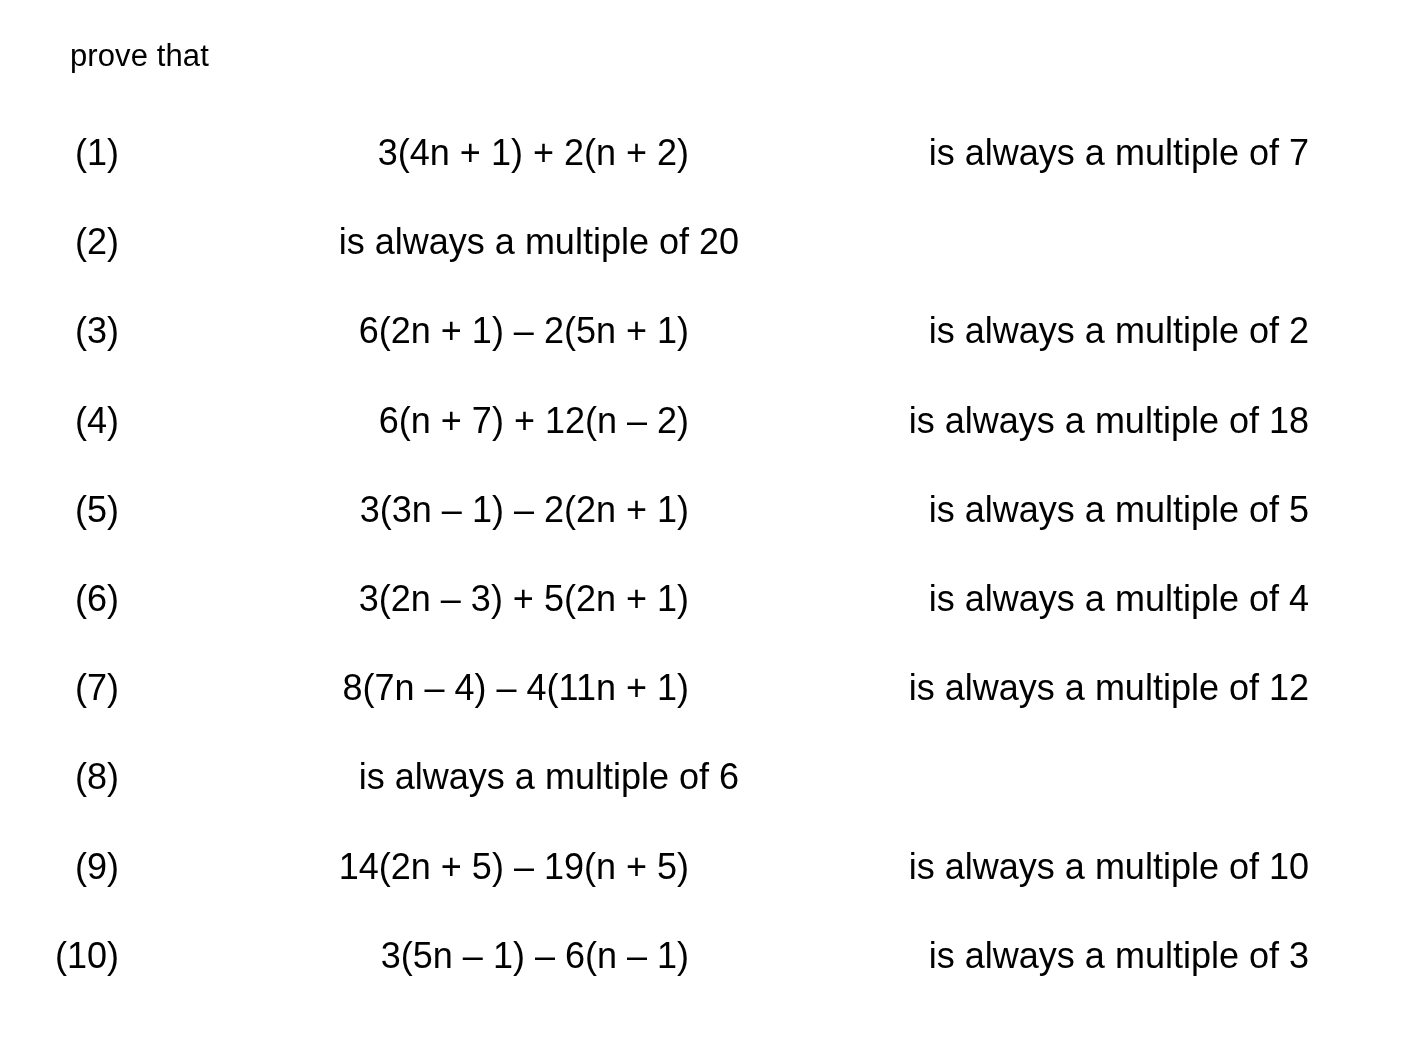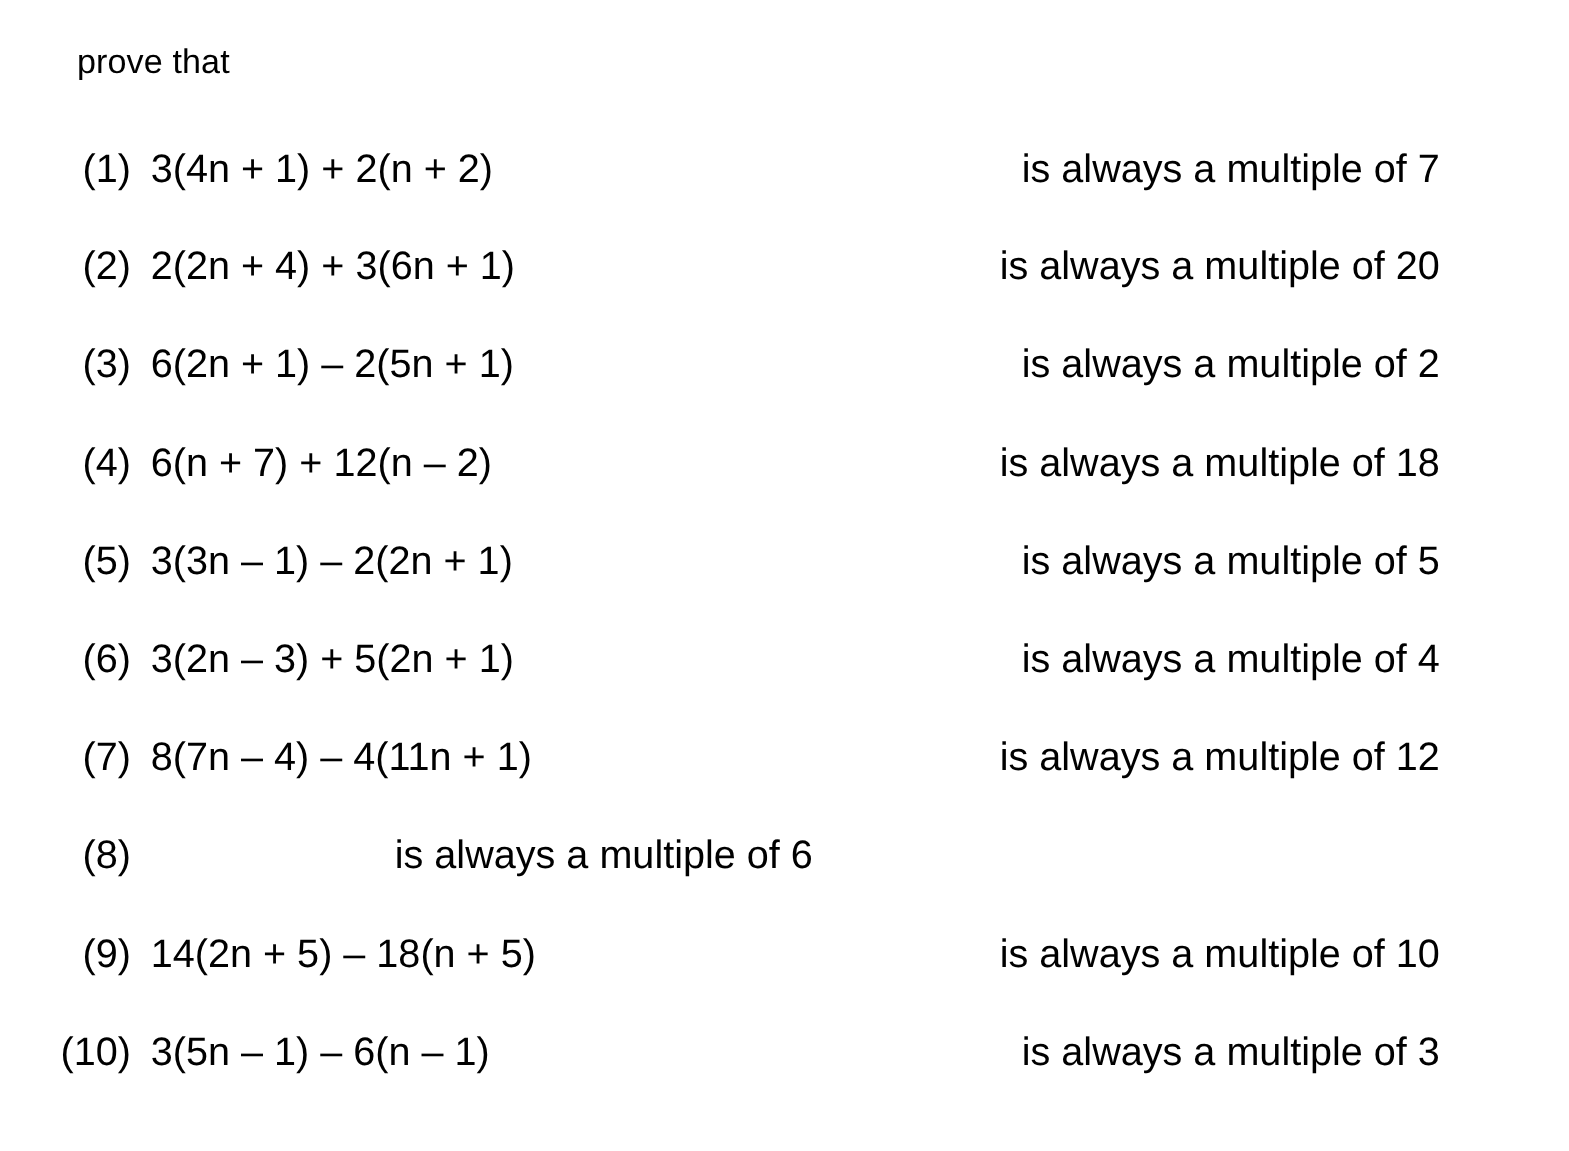--- a/index.html
+++ b/index.html
@@ -56,21 +56,21 @@
     width: 105px;
     flex: 0 0 105px;
     text-align: right;
     padding-right: 0;
     margin-left: 14px;
   }
 
   .q-expression {
     flex: 0 0 570px;
     width: 570px;
-    text-align: left;
+    text-align: right;
     padding-left: 18px;
     box-sizing: border-box;
   }
 
   .q-statement {
     flex: 0 0 600px;
     width: 600px;
     text-align: right;
     margin-left: 20px;
     box-sizing: border-box;
@@ -86,21 +86,20 @@
   <div id="question-list">
 
     <div class="question-row">
       <span class="q-number">(1)</span>
       <span class="q-expression">3(4n + 1) + 2(n + 2)</span>
       <span class="q-statement">is always a multiple of 7</span>
     </div>
 
     <div class="question-row">
       <span class="q-number">(2)</span>
-      <span class="q-expression">2(2n + 4) + 3(6n + 1)</span>
       <span class="q-statement">is always a multiple of 20</span>
     </div>
 
     <div class="question-row">
       <span class="q-number">(3)</span>
       <span class="q-expression">6(2n + 1) – 2(5n + 1)</span>
       <span class="q-statement">is always a multiple of 2</span>
     </div>
 
     <div class="question-row">
@@ -127,21 +126,21 @@
       <span class="q-statement">is always a multiple of 12</span>
     </div>
 
     <div class="question-row">
       <span class="q-number">(8)</span>
       <span class="q-statement">is always a multiple of 6</span>
     </div>
 
     <div class="question-row">
       <span class="q-number">(9)</span>
-      <span class="q-expression">14(2n + 5) – 18(n + 5)</span>
+      <span class="q-expression">14(2n + 5) – 19(n + 5)</span>
       <span class="q-statement">is always a multiple of 10</span>
     </div>
 
     <div class="question-row">
       <span class="q-number">(10)</span>
       <span class="q-expression">3(5n – 1) – 6(n – 1)</span>
       <span class="q-statement">is always a multiple of 3</span>
     </div>
 
   </div>

